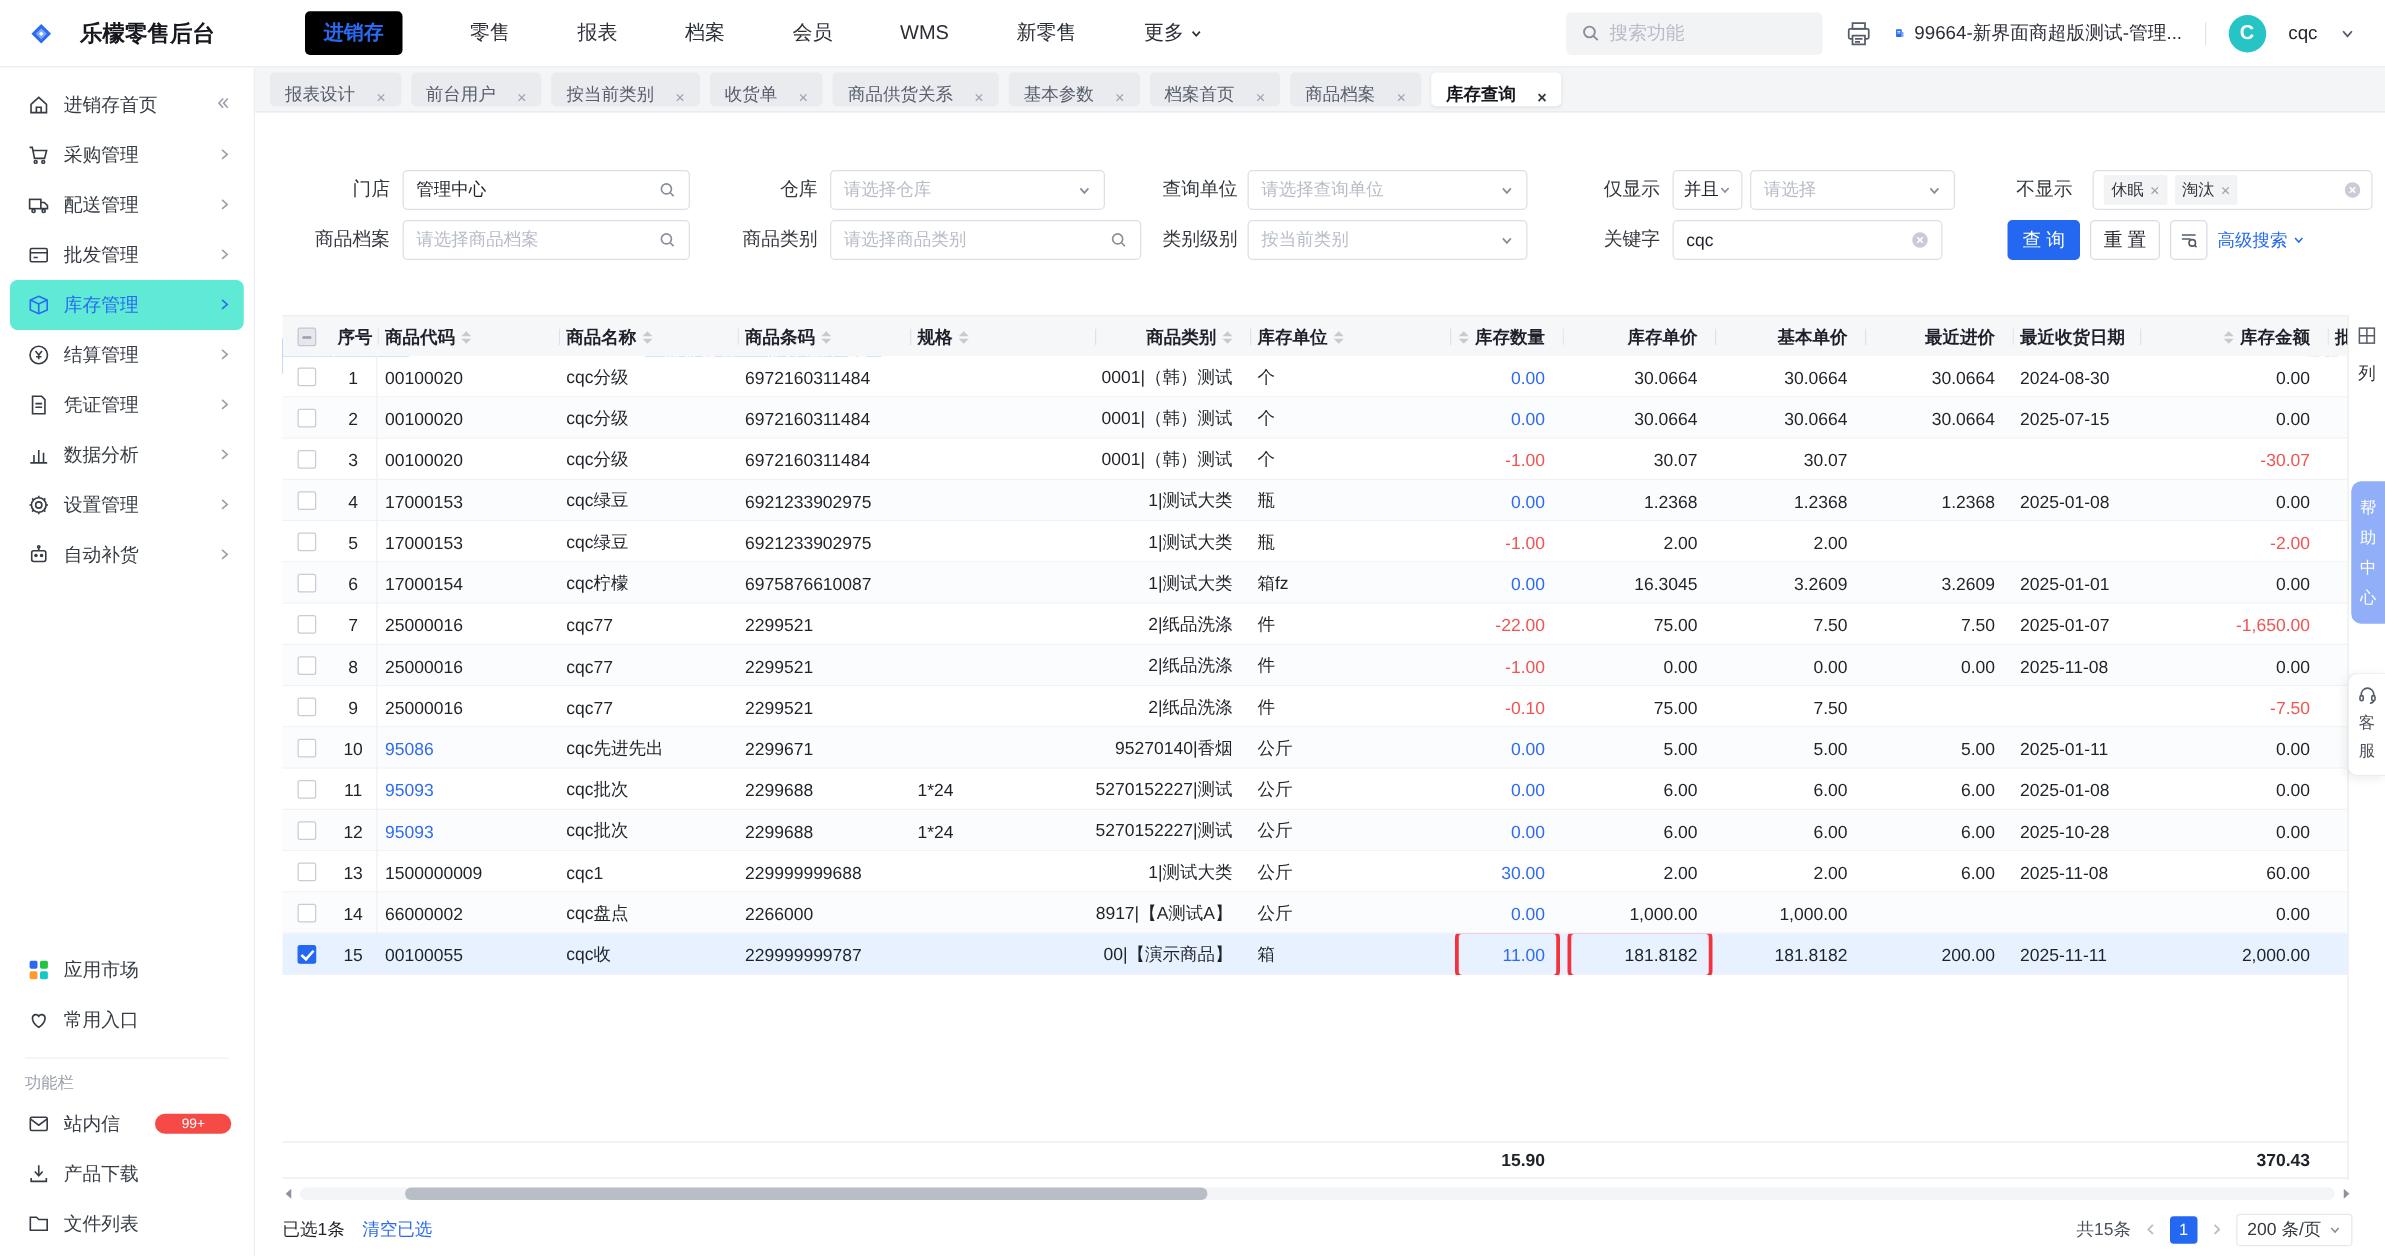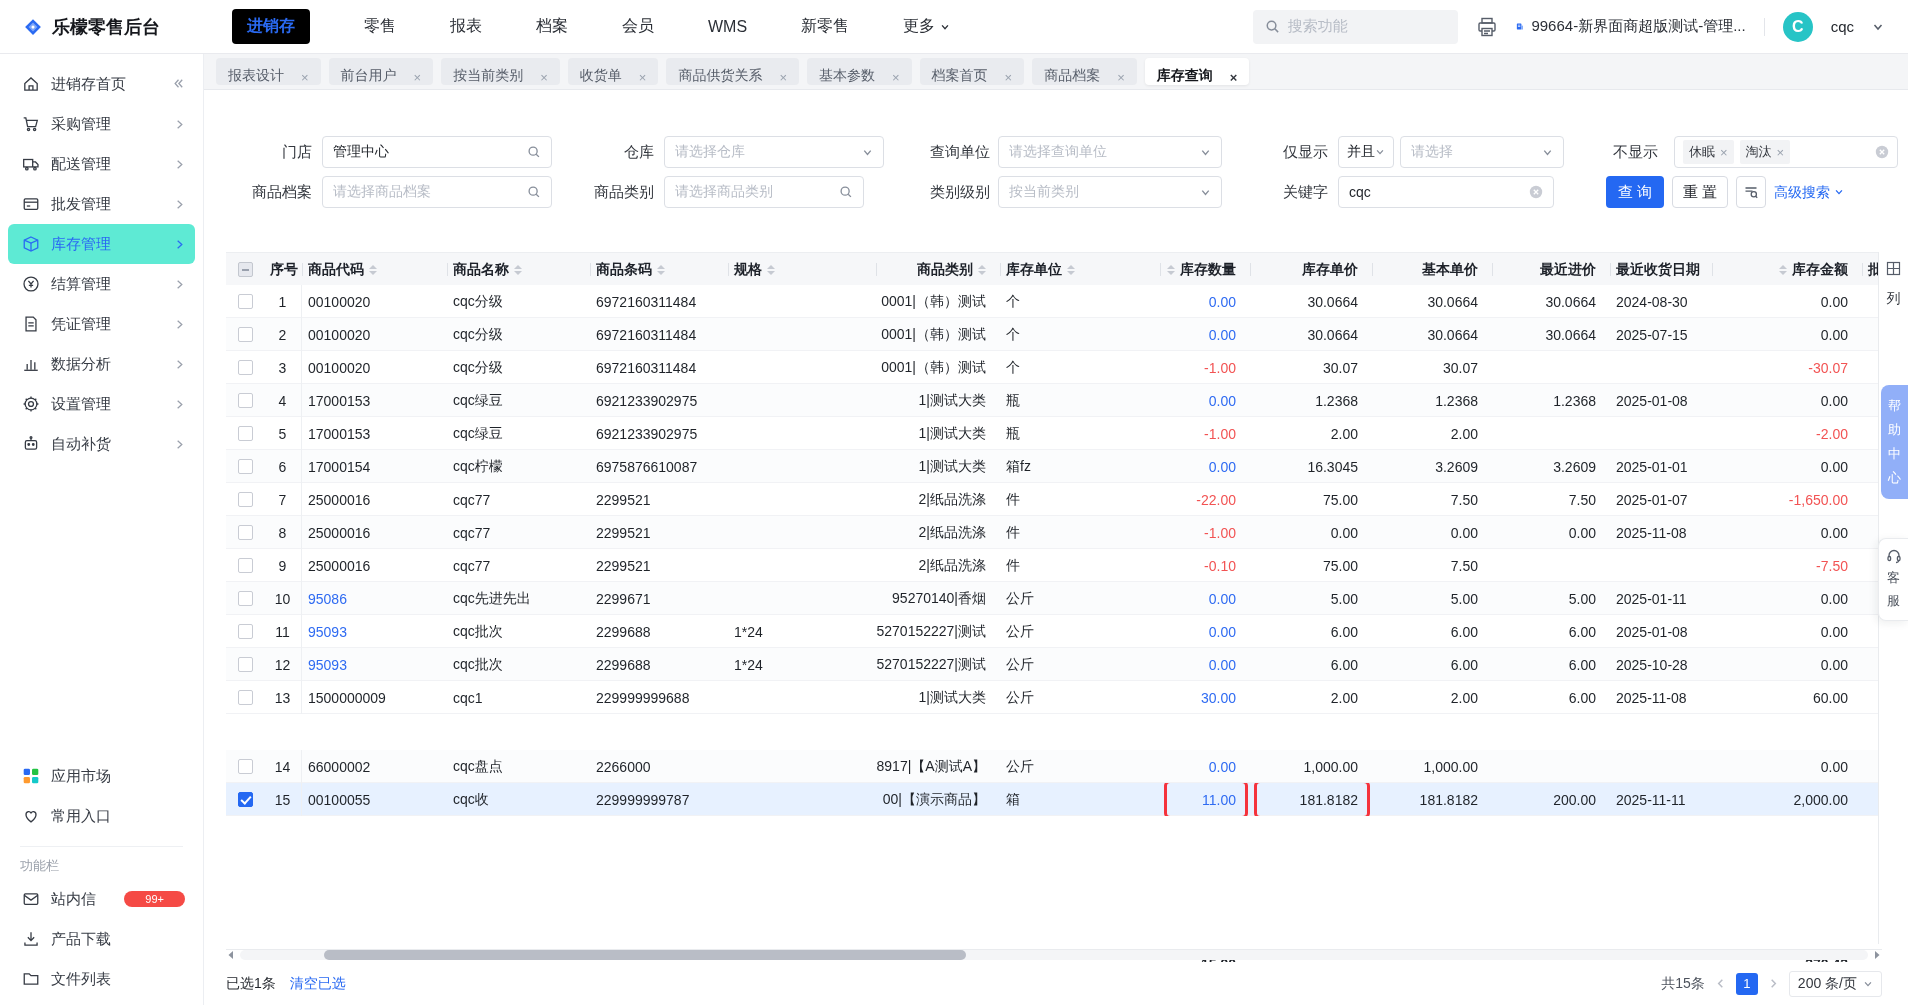--- a/index.html
+++ b/index.html
@@ -2,21 +2,21 @@
 <html><head>
 <meta charset="utf-8">
 <style>
   * { margin:0; padding:0; box-sizing:border-box; }
   html,body { width:1908px; height:1005px; overflow:hidden; background:#fff;
     font-family:"Liberation Sans","DejaVu Sans",sans-serif; color:#1f2329; }
 
   
   .topbar { position:absolute; left:0; top:0; width:1908px; height:54px; background:#fff;
     border-bottom:1px solid #e9eaee; display:flex; align-items:center; padding:0 24px; z-index:30; }
-  .logo { display:flex; align-items:center; gap:10px;font-family:Liberation Mono, monospace; }
+  .logo { display:flex; align-items:center; gap:22px;font-family:Liberation Mono, monospace; }
   .logo-title { font-size:18px; font-weight:bold; color:#16181d; }
   .topnav { display:flex; align-items:center; gap:54px; margin-left:72px; font-size:16px; color:#2b2f36; }
   .topnav .nav-item { cursor:pointer; white-space:nowrap; display:flex; align-items:center; gap:5px; }
   .topnav .nav-item.active { background:#000000; color:#2a6af2; padding:7px 15px; border-radius:4px; font-weight:bold; }
   .topbar-right { margin-left:auto; display:flex; align-items:center; gap:18px; }
   .searchbox { width:205px; height:34px; background:#f2f3f5; border-radius:4px; display:flex;
     align-items:center; gap:8px; padding:0 12px; color:#a8adb8; font-size:15px; }
   .store { display:flex; align-items:center; gap:8px; font-size:15px; color:#2b2f36; max-width:230px; white-space:nowrap; }
   .v-div { width:1px; height:18px; background:#e3e5ea; }
   .avatar { width:30px; height:30px; border-radius:50%; background:#27c4c6; color:#fff; font-weight:bold;
@@ -487,21 +487,21 @@
     <div class="f-box" style="left:118px;top:48px;width:230px">
       <span class="ph">请选择商品档案</span>
       <span class="right-ic">
           <svg width="14" height="14" viewBox="0 0 16 16" fill="none" stroke="#878e9a" stroke-width="1.5">
             <circle cx="7" cy="7" r="4.6"></circle>
             <path d="M10.5 10.5 L13.6 13.6"></path>
           </svg>
         </span>
     </div>
     <span class="f-label" style="left:350px;top:48px;width:100px">商品类别</span>
-    <div class="f-box" style="left:460px;top:48px;width:200px">
+    <div class="f-box" style="left:460px;top:48px;width:249px">
       <span class="ph">请选择商品类别</span>
       <span class="right-ic">
           <svg width="14" height="14" viewBox="0 0 16 16" fill="none" stroke="#878e9a" stroke-width="1.5">
             <circle cx="7" cy="7" r="4.6"></circle>
             <path d="M10.5 10.5 L13.6 13.6"></path>
           </svg>
         </span>
     </div>
     <span class="f-label" style="left:686px;top:48px">类别级别</span>
     <div class="f-box" style="left:794px;top:48px;width:224px">
@@ -1245,21 +1245,21 @@
           <div>
             <span>2025-11-08</span>
           </div>
           <div class="r">
             <span>60.00</span>
           </div>
           <div>
             <span></span>
           </div>
         </div>
-        <div class="trow" style="grid-template-columns: 38px 38px 145px 143px 138px 148px 124px 160px 90px 122px 120px 118px 102px 150px 18px; margin-top: 36px;">
+        <div class="trow" style="grid-template-columns: 38px 38px 145px 143px 138px 148px 124px 160px 90px 122px 120px 118px 102px 150px 18px;">
           <div>
             <span class="cb"></span>
           </div>
           <div class="cell-no">
             <span>14</span>
           </div>
           <div>
             <span>66000002</span>
           </div>
           <div>

